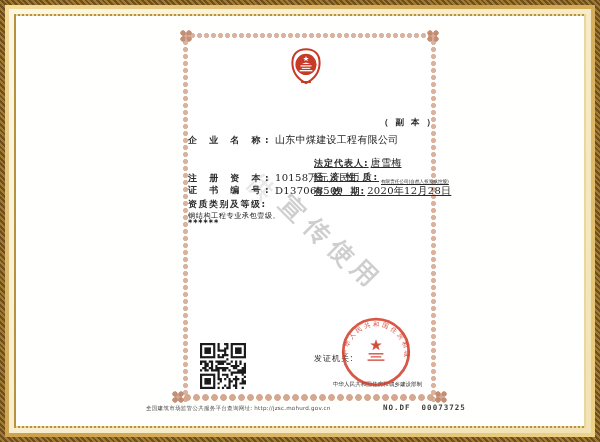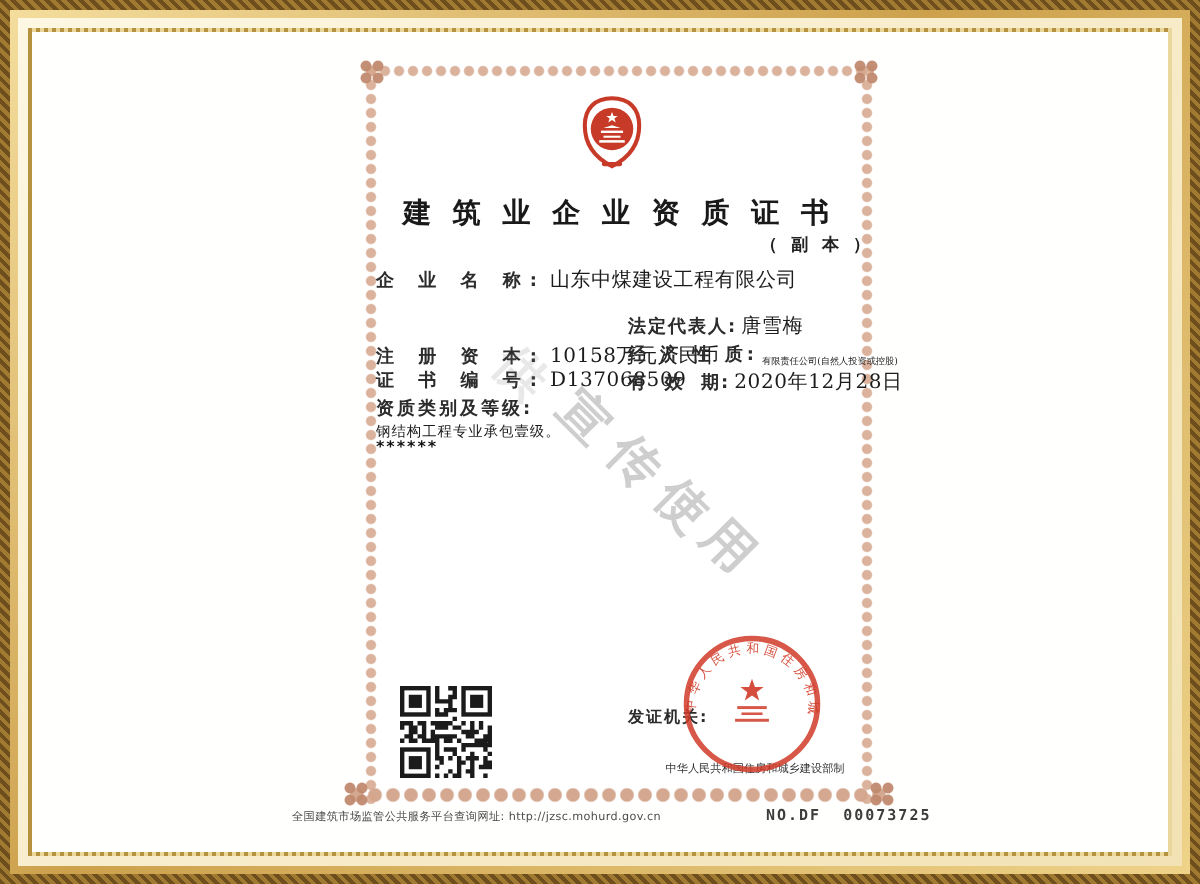--- a/index.html
+++ b/index.html
@@ -40,31 +40,31 @@
   .title{position:absolute;left:0;top:66px;width:100%;text-align:center;
     font-size:14px;font-weight:bold;letter-spacing:3px;color:#191919;white-space:pre;}
   .subtitle{position:absolute;left:0;top:85px;width:100%;text-align:right;
     font-size:8.5px;font-weight:bold;letter-spacing:2px;color:#222;white-space:pre;}
   
   .row{position:absolute;left:6px;right:2px;display:flex;align-items:center;}
   .lbl{font-size:9px;font-weight:bold;color:#2c2c2c;letter-spacing:4.5px;white-space:pre;flex:none;}
   .lbl.r{letter-spacing:1px;}
   .val{font-family:"DejaVu Serif","Liberation Serif",serif;font-size:10px;color:#1c1c1c;
        white-space:pre;margin-left:2px;letter-spacing:.3px;}
-  .rightcol{position:absolute;left:132px;display:flex;align-items:flex-end;}
+  .rightcol{position:absolute;left:132px;display:flex;align-items:flex-end;text-decoration:underline;}
   .credit-lbl{display:flex;flex-direction:column;line-height:1.25;flex:none;}
   .credit-lbl span{font-size:4.6px;font-weight:bold;color:#2c2c2c;white-space:pre;}
   .tiny-val{font-family:"DejaVu Serif","Liberation Serif",serif;font-size:4.6px;color:#1c1c1c;
        margin-left:2px;white-space:pre;}
   .cat-line{position:absolute;left:6px;font-family:"DejaVu Serif","Liberation Serif",serif;
        font-size:7.2px;color:#1b1b1b;letter-spacing:.5px;}
   .stars{position:absolute;left:6px;font-size:8px;font-weight:bold;color:#111;letter-spacing:1px;}
   
   .qr{position:absolute;left:18px;top:311px;width:46px;height:46px;}
-  .issuer-lbl{position:absolute;left:132px;top:321px;font-size:8px;font-weight:bold;
+  .issuer-lbl{position:absolute;left:132px;top:321px;font-size:8px;font-weight:normal;
        color:#2c2c2c;letter-spacing:1px;}
   .seal{position:absolute;left:157px;top:283px;width:74px;height:74px;z-index:3;}
   .seal-date{position:absolute;left:148px;top:333px;width:120px;z-index:2;
        font-size:7px;font-weight:600;color:#222;white-space:pre;letter-spacing:.5px;}
   .made-by{position:absolute;left:138px;top:349px;width:115px;text-align:center;
        font-size:5.6px;color:#333;white-space:pre;}
   
   .wm{position:absolute;font-size:25px;font-weight:bold;color:rgba(125,125,125,.38);
       transform:rotate(45deg);z-index:1;pointer-events:none;}
   .wm0{left:248px;top:170px;color:rgba(125,125,125,.18);}
@@ -110,21 +110,20 @@
       <path d="M20 1 C30 1 36 7 36 17 C36 28 30 36 20 41 C10 36 4 28 4 17 C4 7 10 1 20 1 Z" fill="none" stroke="#c83a28" stroke-width="2.4"></path>
       <circle cx="20" cy="19" r="12.5" fill="#c83a28"></circle>
       <polygon points="20,9 20.9,11.4 23.4,11.4 21.4,12.9 22.2,15.3 20,13.8 17.8,15.3 18.6,12.9 16.6,11.4 19.1,11.4" fill="#fff"></polygon>
       <path d="M15 18.5 L20 16.8 L25 18.5 Z" fill="#fff"></path>
       <rect x="13.5" y="20" width="13" height="1.4" fill="#fff"></rect>
       <rect x="15" y="23" width="10" height="1.2" fill="#fff"></rect>
       <rect x="12.5" y="25.6" width="15" height="1.5" fill="#fff"></rect>
       <rect x="14" y="38.5" width="12" height="2.4" rx="1.2" fill="#c83a28"></rect>
     </svg>
 
-    <div class="title">建 筑 业 企 业 资 质 证 书</div>
     <div class="subtitle">（ 副 本 ）</div>
 
     <div class="row" style="top:101px">
       <span class="lbl">企 业 名 称:</span>
       <span class="val">山东中煤建设工程有限公司</span>
     </div>
     <div class="row" style="top:114px">
     </div>
     <div class="rightcol" style="top:124px">
       <span class="lbl r">法定代表人:</span>

